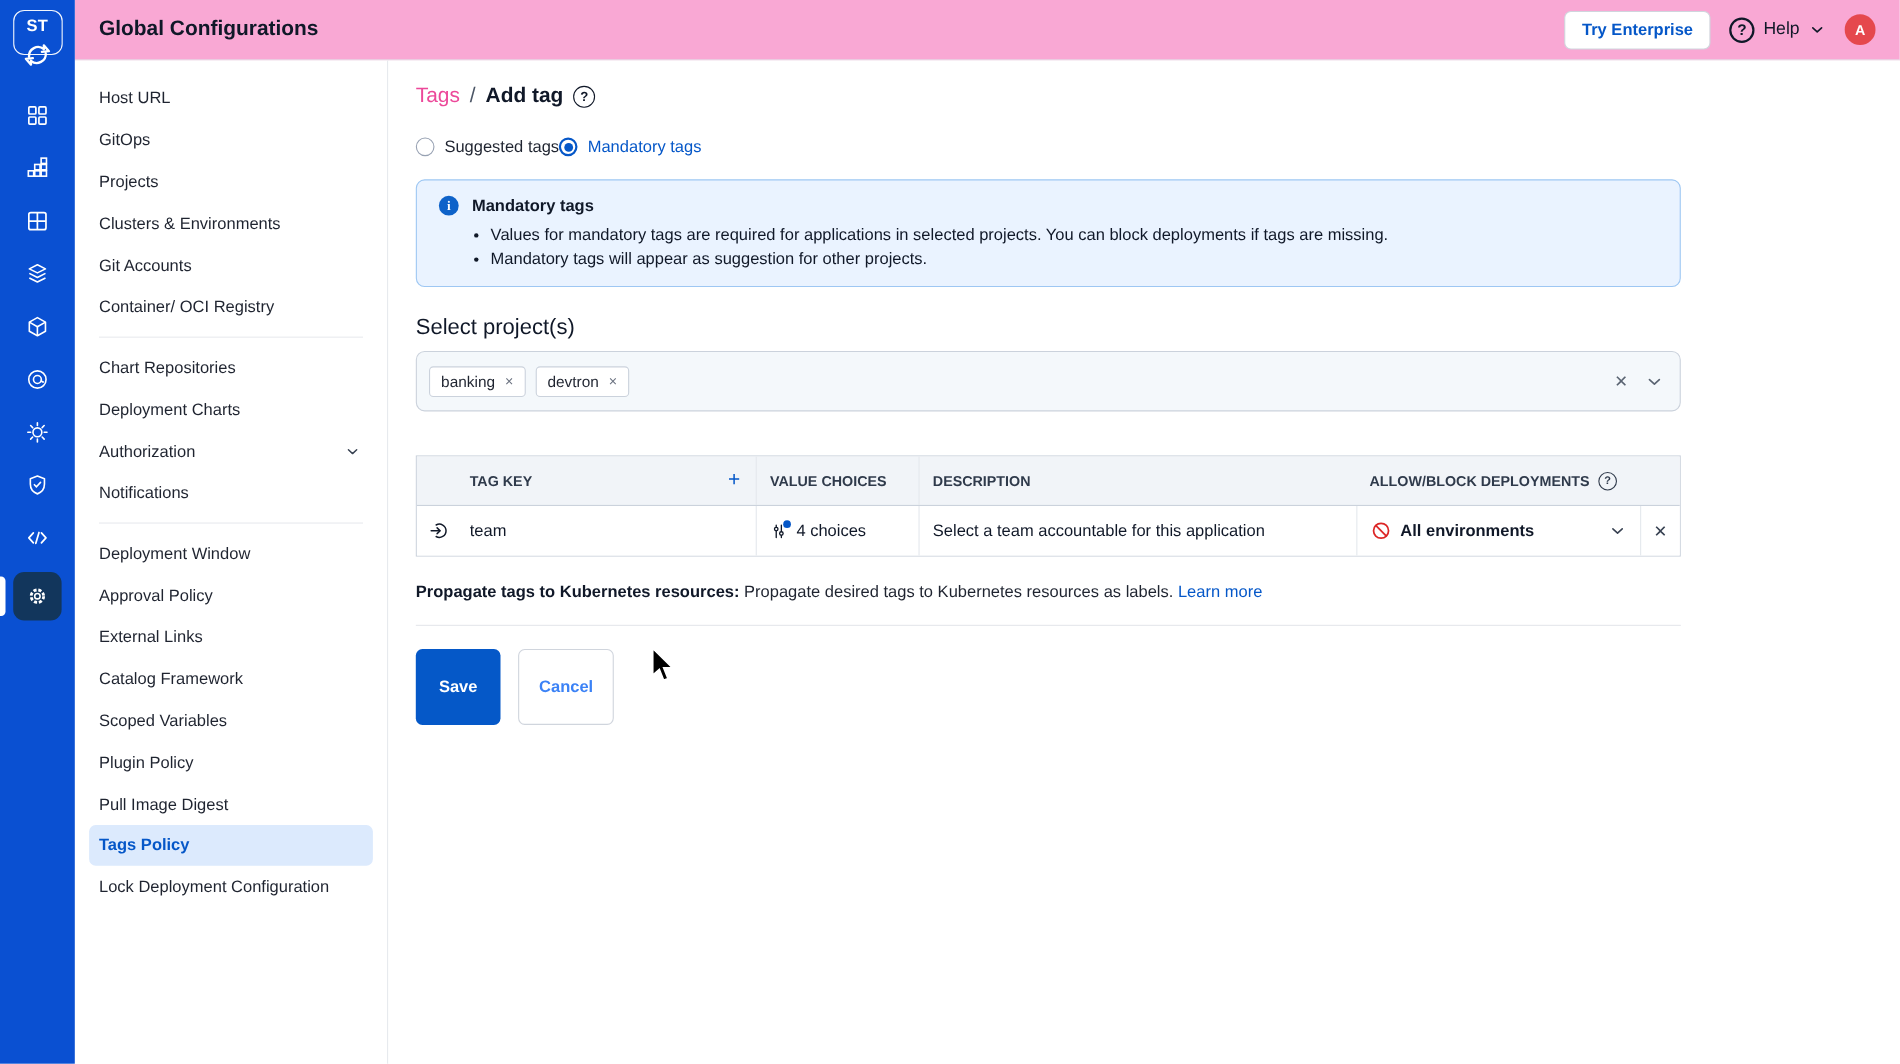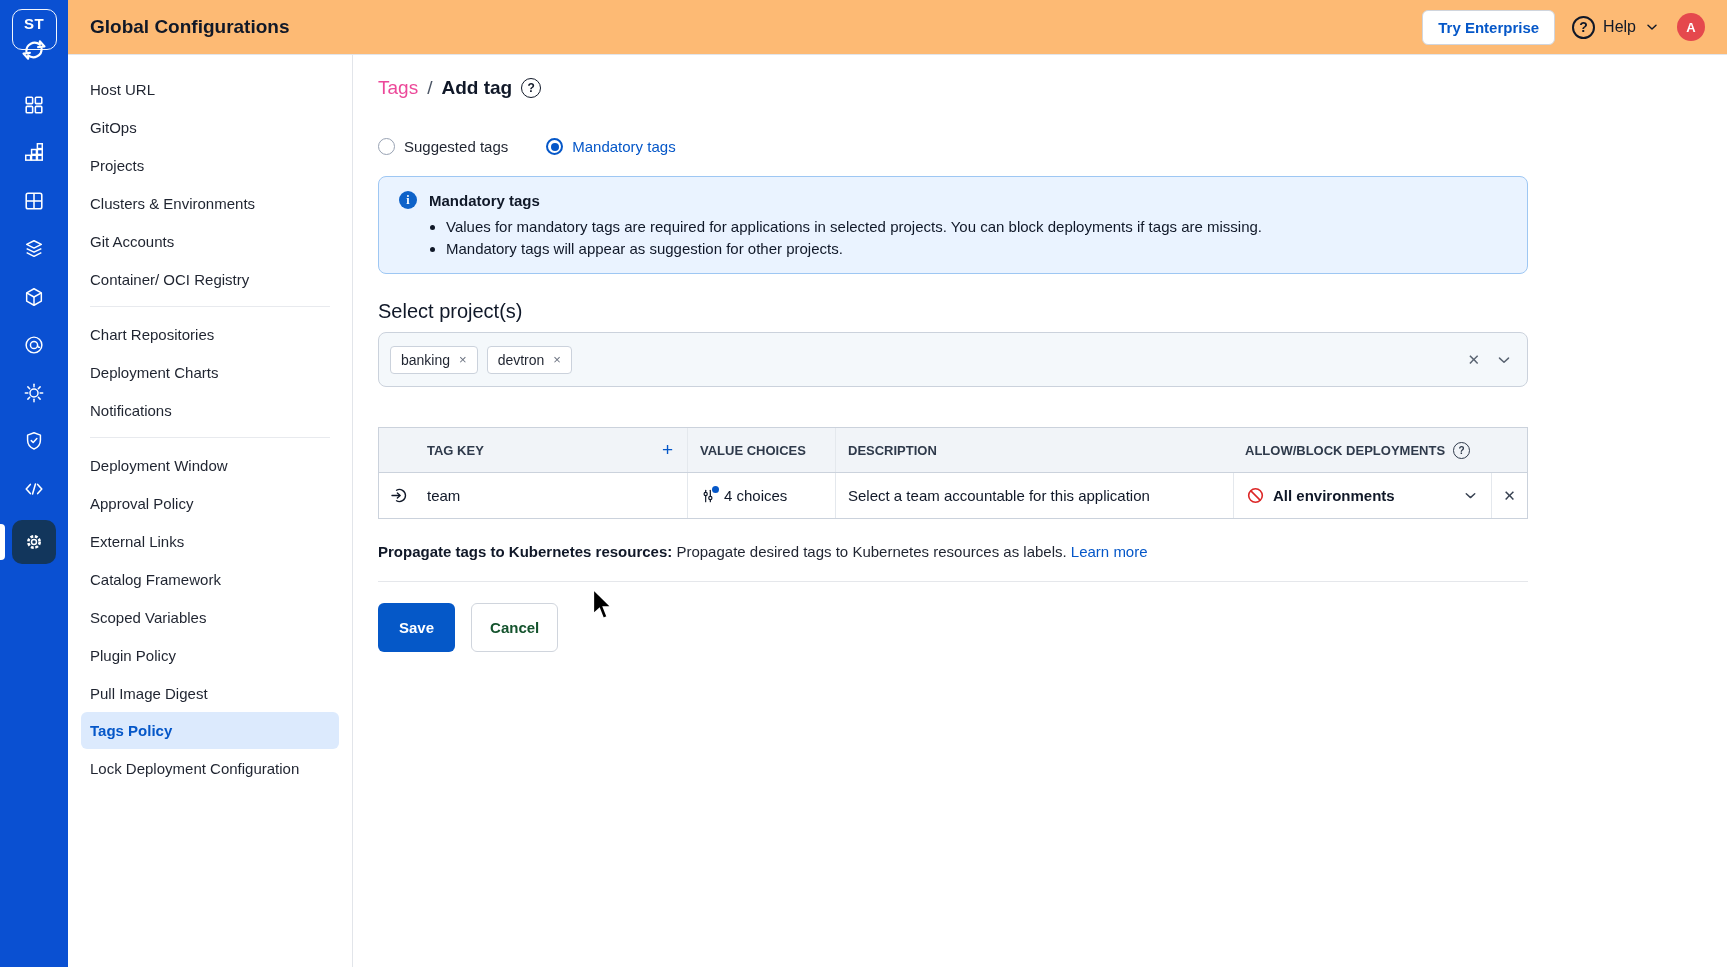--- a/index.html
+++ b/index.html
@@ -14,21 +14,21 @@
   .rail { position:absolute; left:0; top:0; width:68px; height:967px; background:#0A50D2; display:flex; flex-direction:column; align-items:center; z-index:5; }
   .logo-box { margin-top:9px; width:45px; height:41px; border:1.5px solid rgba(255,255,255,.95); border-radius:10px; display:flex; align-items:flex-start; justify-content:center; padding-top:5px; color:#fff; font-weight:bold; font-size:15px; letter-spacing:.3px; }
   .logo-emblem { margin-top:-14px; }
   .rail-icons { margin-top:30px; display:flex; flex-direction:column; gap:26px; align-items:center; width:100%; }
   .rail-ic { width:22px; height:22px; display:flex; align-items:center; justify-content:center; cursor:pointer; }
   .rail-active-wrap { position:relative; width:100%; height:44px; display:flex; justify-content:center; margin-top:-6px; }
   .rail-active { width:44px; height:44px; background:#12365C; border-radius:10px; display:flex; align-items:center; justify-content:center; cursor:pointer; }
   .rail-indicator { position:absolute; left:0; top:4px; width:5px; height:36px; background:#fff; border-radius:0 4px 4px 0; }
 
   
-  .appbar { position:absolute; left:68px; top:0; right:0; height:55px; background:#fdba74; border-bottom:1px solid #E2E5EA; display:flex; align-items:center; padding:0 22px; }
+  .appbar { position:absolute; left:68px; top:0; right:0; height:55px; background:#f9a8d4; border-bottom:1px solid #E2E5EA; display:flex; align-items:center; padding:0 22px; }
   .appbar-title { font-size:19px; font-weight:700; color:#101828; }
   .appbar-right { margin-left:auto; display:flex; align-items:center; gap:17px; }
   .try-btn { border:1px solid #D0D5DD; border-radius:6px; padding:8px 15px; color:#0557C8; font-weight:700; font-size:15px; background:#fff; cursor:pointer; }
   .help-wrap { display:flex; align-items:center; gap:8px; cursor:pointer; }
   .q-icon { width:23px; height:23px; border:2px solid #101828; border-radius:50%; display:flex; align-items:center; justify-content:center; font-weight:700; font-size:14px; color:#101828; }
   .help-label { font-size:16px; color:#101828; }
   .avatar { width:28px; height:28px; border-radius:50%; background:#E5484D; color:#fff; font-weight:700; font-size:13px; display:flex; align-items:center; justify-content:center; cursor:pointer; }
 
   
   .sidenav { position:absolute; left:68px; top:55px; width:285px; bottom:0; background:#fff; border-right:1px solid #E2E5EA; padding-top:15px; }
@@ -40,21 +40,21 @@
   
   .main { position:absolute; left:353px; top:55px; right:0; bottom:0; background:#fff; padding:22px 0 0 25px; }
   .content { width:1150px; }
 
   .breadcrumb { display:flex; align-items:center; gap:9px; font-size:19px; }
   .bc-link { color:#ec4899; cursor:pointer; }
   .bc-sep { color:#4B5565; }
   .bc-current { font-weight:700; color:#101828; }
   .bc-q { width:20px; height:20px; border-width:1.5px; font-size:12px; cursor:pointer; }
 
-  .radio-row { margin-top:39px; display:flex; align-items:center; gap:38px; font-size:15px; }
+  .radio-row { margin-top:26px; display:flex; align-items:center; font-size:15px; }
   .radio { display:flex; align-items:center; gap:9px; cursor:pointer; }
   .radio-circle { width:17px; height:17px; border-radius:50%; border:1.5px solid #98A2B3; background:#fff; position:relative; }
   .radio-circle.sel { border:2px solid #0557C8; }
   .radio-circle.sel::after { content:""; position:absolute; left:2.5px; top:2.5px; width:8px; height:8px; border-radius:50%; background:#0557C8; }
   .radio-label.sel { color:#0557C8; }
 
   .info-box { margin-top:21px; background:#EAF3FF; border:1px solid #9EC7F3; border-radius:8px; padding:14px 20px 16px; }
   .info-head { display:flex; align-items:center; gap:12px; font-weight:700; font-size:15px; color:#101828; }
   .i-icon { width:18px; height:18px; border-radius:50%; background:#0E62C9; color:#fff; font-size:12px; font-weight:700; font-family:"Liberation Serif", serif; display:flex; align-items:center; justify-content:center; }
   .info-bullets { margin:9px 0 0 29px; padding-left:18px; }
@@ -85,22 +85,22 @@
   .tr-allow { font-weight:600; cursor:pointer; }
   .tr-allow .caret { margin-left:auto; margin-right:12px; display:flex; }
   .tr-remove { height:100%; border-left:1px solid #E4E8ED; display:flex; align-items:center; justify-content:center; color:#374151; font-size:15px; cursor:pointer; }
 
   .propagate { margin-top:24px; font-size:15px; color:#1F2430; }
   .propagate b { color:#101828; }
   .learn-more { color:#0557C8; cursor:pointer; }
 
   .rule { margin-top:21px; height:1px; background:#E5E7EB; }
   .btn-row { margin-top:21px; display:flex; gap:16px; }
-  .btn-save { background:#0558C8; color:#fff; font-weight:700; font-size:15px; border-radius:6px; padding:16px 21px; border:none; cursor:pointer; }
-  .btn-cancel { background:#fff; color:#14532d; font-weight:700; font-size:15px; border-radius:6px; padding:9px 18px; border:1px solid #D0D5DD; cursor:pointer; }
+  .btn-save { background:#0558C8; color:#fff; font-weight:700; font-size:15px; border-radius:6px; padding:26px 21px; border:none; cursor:pointer; }
+  .btn-cancel { background:#fff; color:#3b82f6; font-weight:700; font-size:15px; border-radius:6px; padding:9px 18px; border:1px solid #D0D5DD; cursor:pointer; }
 
   .cursor { position:absolute; left:590px; top:588px; z-index:50; pointer-events:none; }
 
   svg { display:block; }
 </style>
 </head>
 <body>
 
 <div class="rail">
   <div class="logo-box">
@@ -217,20 +217,28 @@
 <div class="sidenav">
   <div class="nav-item">Host URL</div>
   <div class="nav-item">GitOps</div>
   <div class="nav-item">Projects</div>
   <div class="nav-item">Clusters &amp; Environments</div>
   <div class="nav-item">Git Accounts</div>
   <div class="nav-item">Container/ OCI Registry</div>
   <div class="nav-divider"></div>
   <div class="nav-item">Chart Repositories</div>
   <div class="nav-item">Deployment Charts</div>
+  <div class="nav-item">
+    <span>Authorization</span>
+    <span class="chev">
+      <svg width="15" height="15" viewBox="0 0 24 24" fill="none" stroke="#374151" stroke-width="2.1" stroke-linecap="round" stroke-linejoin="round">
+          <path d="M6 9.5 L12 15 L18 9.5"></path>
+        </svg>
+    </span>
+  </div>
   <div class="nav-item">Notifications</div>
   <div class="nav-divider"></div>
   <div class="nav-item">Deployment Window</div>
   <div class="nav-item">Approval Policy</div>
   <div class="nav-item">External Links</div>
   <div class="nav-item">Catalog Framework</div>
   <div class="nav-item">Scoped Variables</div>
   <div class="nav-item">Plugin Policy</div>
   <div class="nav-item">Pull Image Digest</div>
   <div class="nav-item active">Tags Policy</div>

